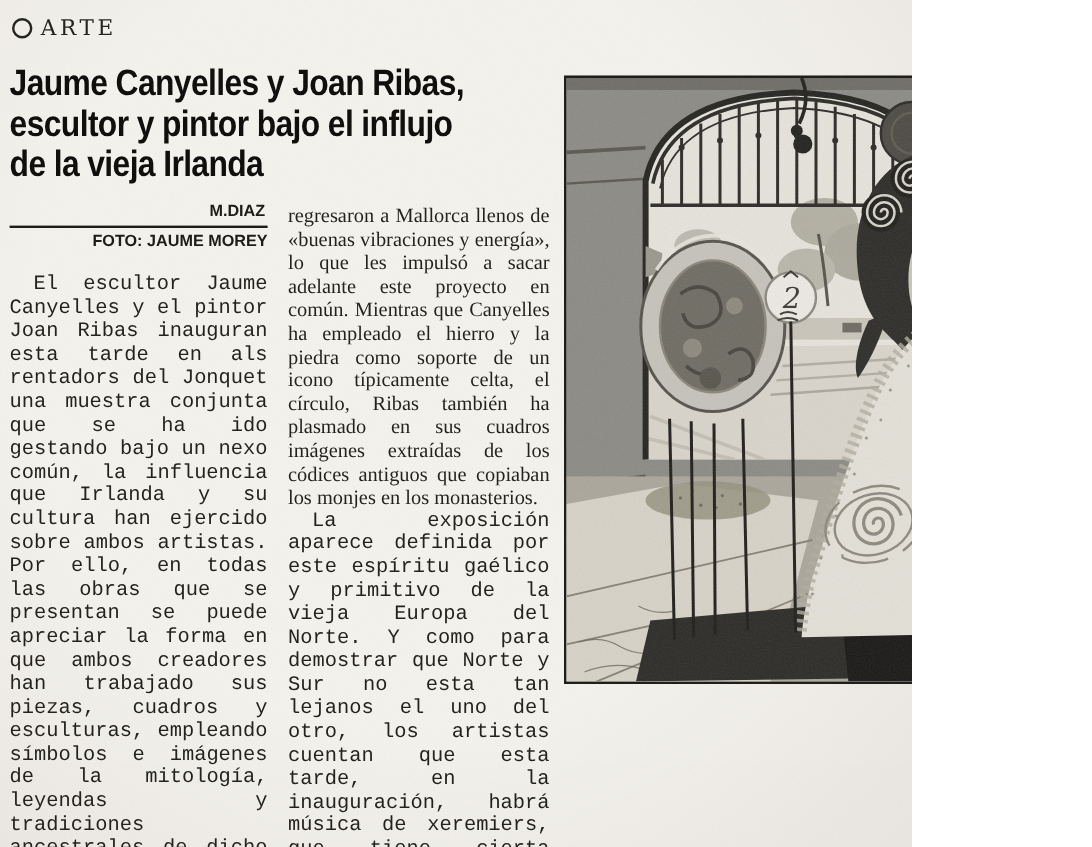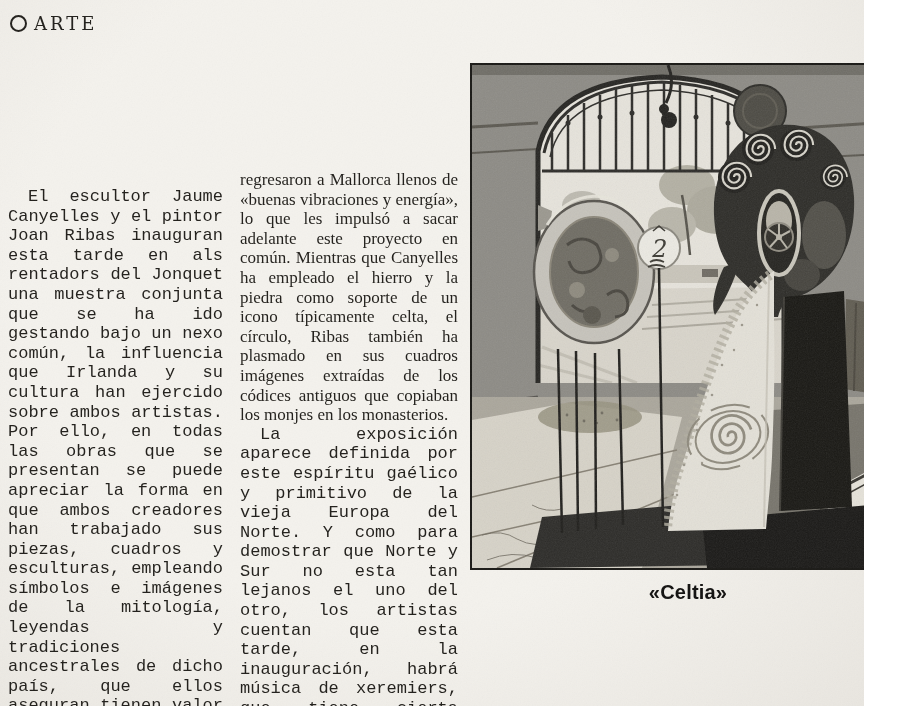--- a/index.html
+++ b/index.html
@@ -1,17 +1,17 @@
 <!DOCTYPE html>
 <html><head>
 <meta charset="utf-8">
 <style>
   html,body{margin:0;padding:0;}
   .page{
-    position:relative; width:864px; height:706px; overflow:hidden;
+    position:relative; width:760px; height:706px; overflow:hidden;
     background: radial-gradient(ellipse at 45% 40%, #f4f2ed 55%, #e9e6e0 100%);
     font-family:"Liberation Serif", serif; color:#1d1b18;
   }
   
   .section-head{
     position:absolute; left:10px; top:13px;
     display:flex; align-items:center; gap:7px;
     font-family:"DejaVu Serif", serif; font-size:18px; letter-spacing:3px;
     color:#22201c; font-weight:500;
   }
@@ -52,22 +52,31 @@
 </head>
 <body>
 
 <div class="page">
 
   <header class="section-head">
     <span class="bullet"></span>
     <span>ARTE</span>
   </header>
 
+  <h1 class="headline">
+    <span>Jaume Canyelles y Joan Ribas,</span>
+    <span>escultor y pintor bajo el influjo</span>
+    <span>de la vieja Irlanda</span>
+  </h1>
 
   <div class="col col1">
+    <div class="byline-block">
+      <div class="byline">M.DIAZ</div>
+      <div class="photo-credit">FOTO: JAUME MOREY</div>
+    </div>
     <p class="body-p ind">El escultor Jaume Canyelles y el pintor Joan Ribas inauguran esta tarde en als rentadors del Jonquet una muestra conjunta que se ha ido gestando bajo un nexo común, la influencia que Irlanda y su cultura han ejercido sobre ambos artistas. Por ello, en todas las obras que se presentan se puede apreciar la forma en que ambos creadores han trabajado sus piezas, cuadros y esculturas, empleando símbolos e imágenes de la mitología, leyendas y tradiciones ancestrales de dicho país, que ellos aseguran tienen valor de arte contemporáneo.</p>
     <p class="body-p ind">Aunque visitaron Irlanda por separado, todas</p>
   </div>
 
   <div class="col col2">
     <p class="body-p">regresaron a Mallorca llenos de «buenas vibraciones y energía», lo que les impulsó a sacar adelante este proyecto en común. Mientras que Canyelles ha empleado el hierro y la piedra como soporte de un icono típicamente celta, el círculo, Ribas también ha plasmado en sus cuadros imágenes extraídas de los códices antiguos que copiaban los monjes en los monasterios.</p>
     <p class="body-p ind">La exposición aparece definida por este espíritu gaélico y primitivo de la vieja Europa del Norte. Y como para demostrar que Norte y Sur no esta tan lejanos el uno del otro, los artistas cuentan que esta tarde, en la inauguración, habrá música de xeremiers, que tiene cierta relación con la gaita celta, aseguran.</p>
   </div>
 
   <figure class="photo-fig">
@@ -283,21 +292,20 @@
         <line x1="104" y1="286" x2="106" y2="466"></line>
         <line x1="123" y1="288" x2="124" y2="464"></line>
         <line x1="147" y1="284" x2="151" y2="460"></line>
         <line x1="187" y1="203" x2="191" y2="462"></line>
       </g>
 
       <rect width="432" height="503" filter="url(#pgrain)" opacity="0.10"></rect>
     </svg>
 
     <figcaption class="photo-caption">
-      <div class="cap-title">«Celtia»</div>
     </figcaption>
   </figure>
 
   <svg class="noise" width="910" height="706">
     <filter id="n">
         <feTurbulence type="fractalNoise" baseFrequency="0.8" numOctaves="2"></feTurbulence>
         <feColorMatrix type="saturate" values="0"></feColorMatrix>
       </filter>
     <rect width="910" height="706" filter="url(#n)"></rect>
   </svg>

